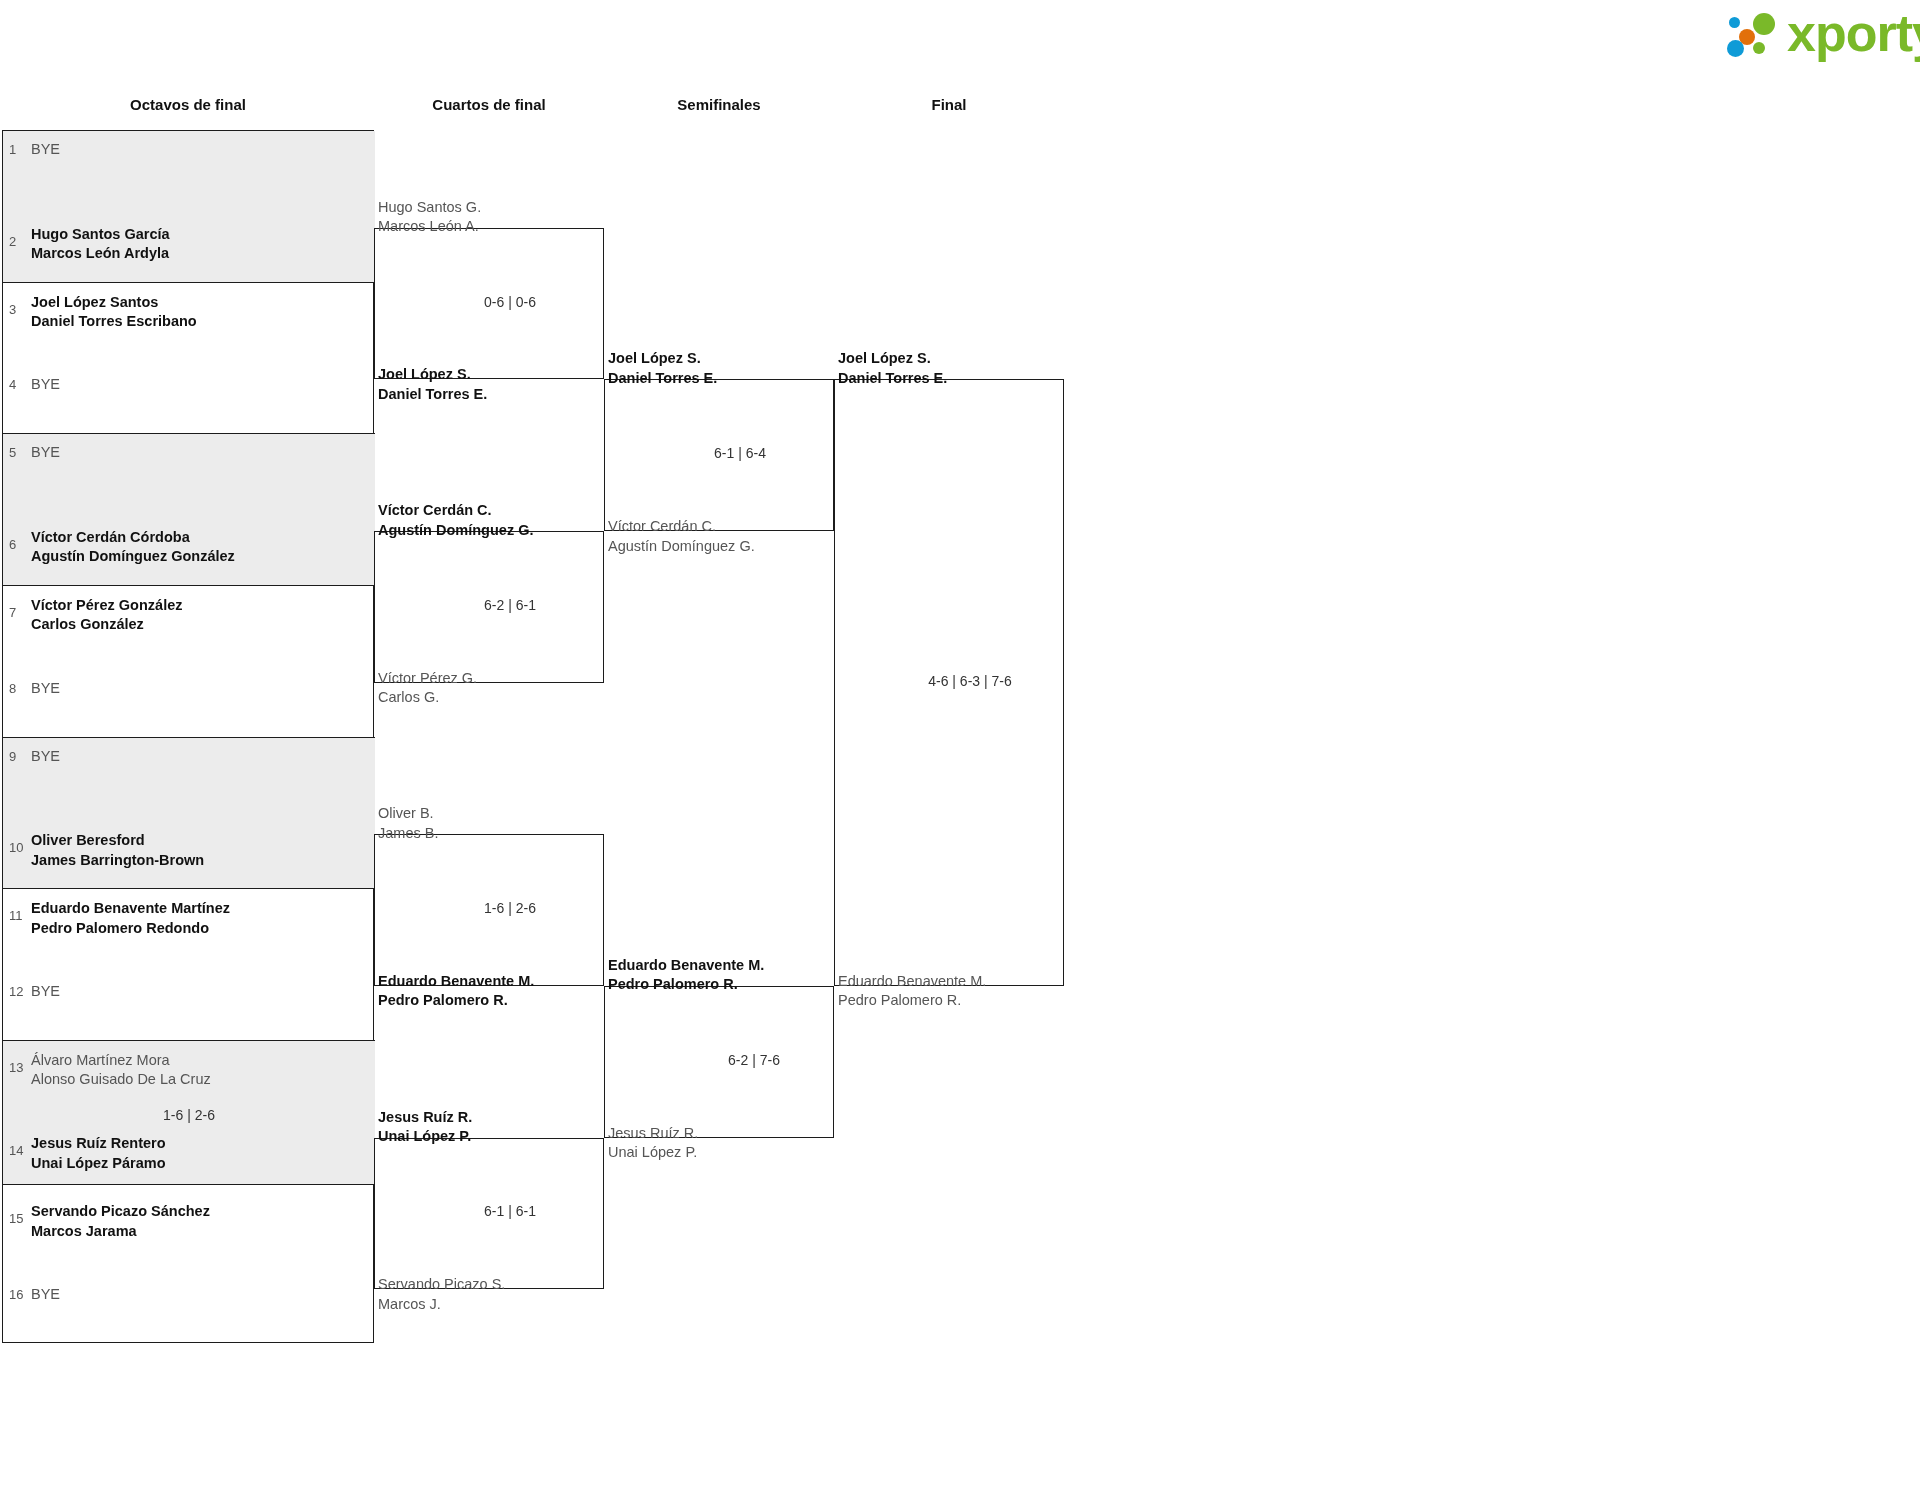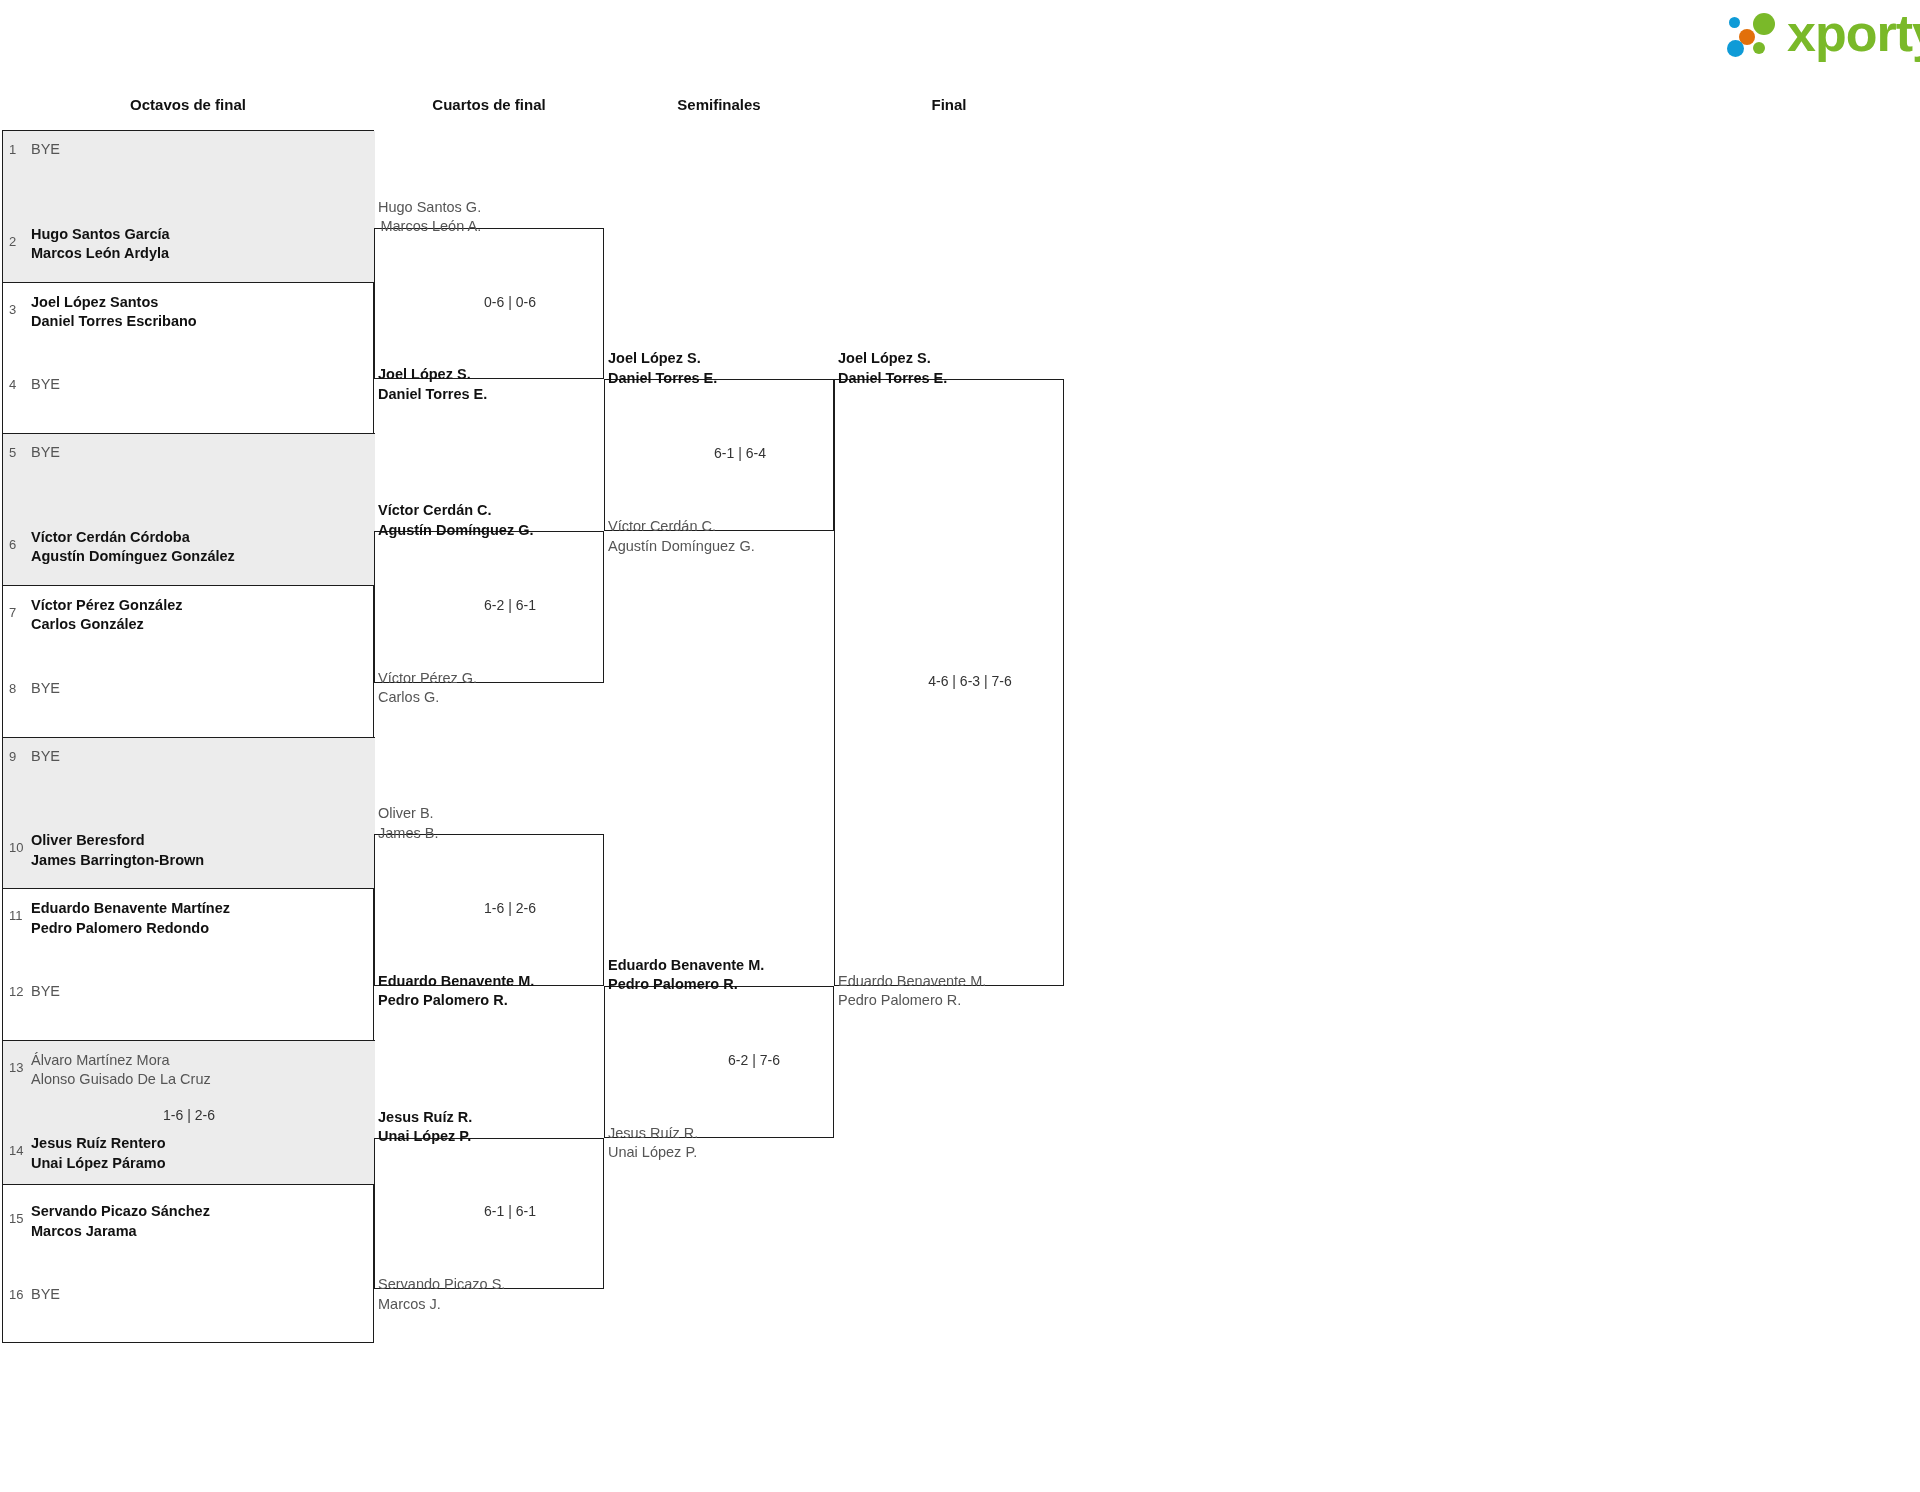--- a/index.html
+++ b/index.html
@@ -141,21 +141,21 @@
         <div>Servando Picazo Sánchez</div>
         <div>Marcos Jarama</div>
       </div>
       <div class="seed" style="top: 94.625px;">16</div>
       <div class="bye" style="top: 93.625px;">BYE</div>
     </div>
   </div>
 
 <div id="later">
     <div class="mbox" style="left: 374px; top: 227.812px; width: 230px; height: 151.625px;"></div>
-    <div class="mlabel lose" style="left: 378px; top: 197.812px; text-align: right;">
+    <div class="mlabel lose" style="left: 378px; top: 197.812px;">
       <div>Hugo Santos G.</div>
       <div>Marcos León A.</div>
     </div>
     <div class="mlabel win" style="left: 378px; top: 365.438px;">
       <div>Joel López S.</div>
       <div>Daniel Torres E.</div>
     </div>
     <div class="mscore" style="left: 374px; top: 293.625px; width: 230px;">0-6 | 0-6</div>
     <div class="mbox" style="left: 374px; top: 531.062px; width: 230px; height: 151.625px;"></div>
     <div class="mlabel win" style="left: 378px; top: 501.062px;">

